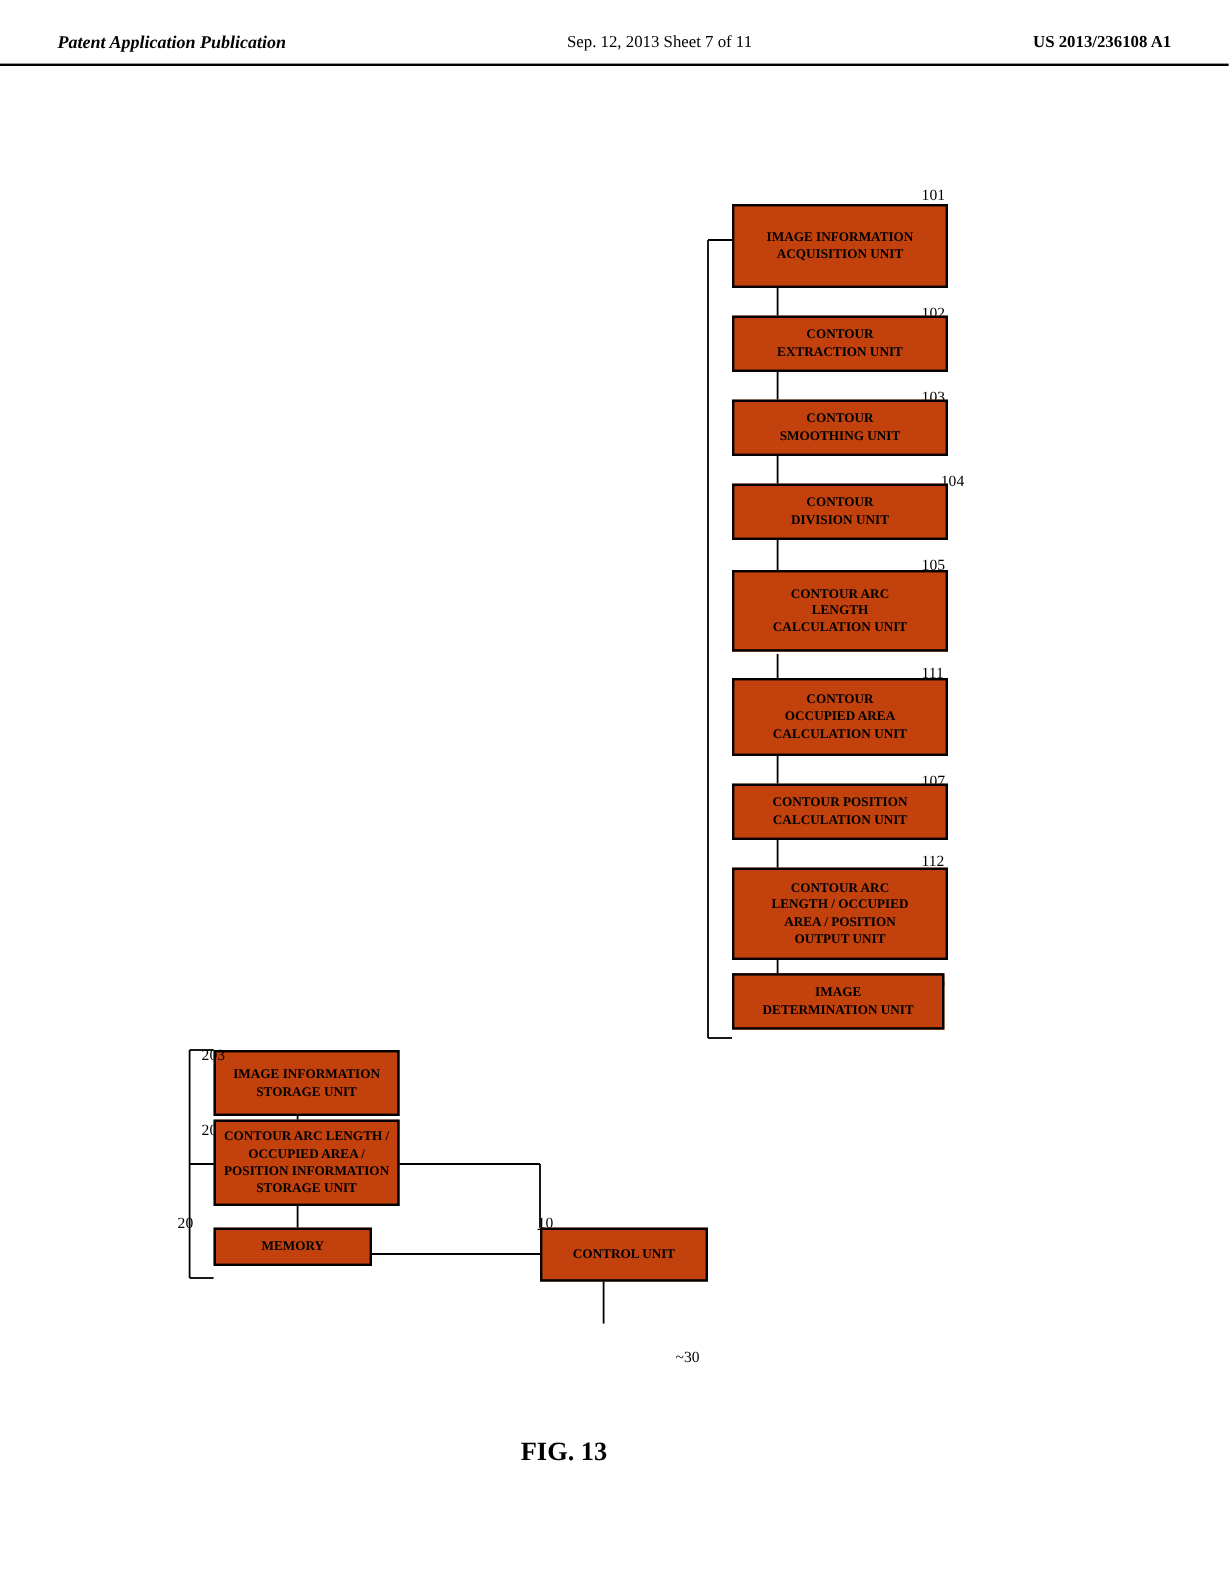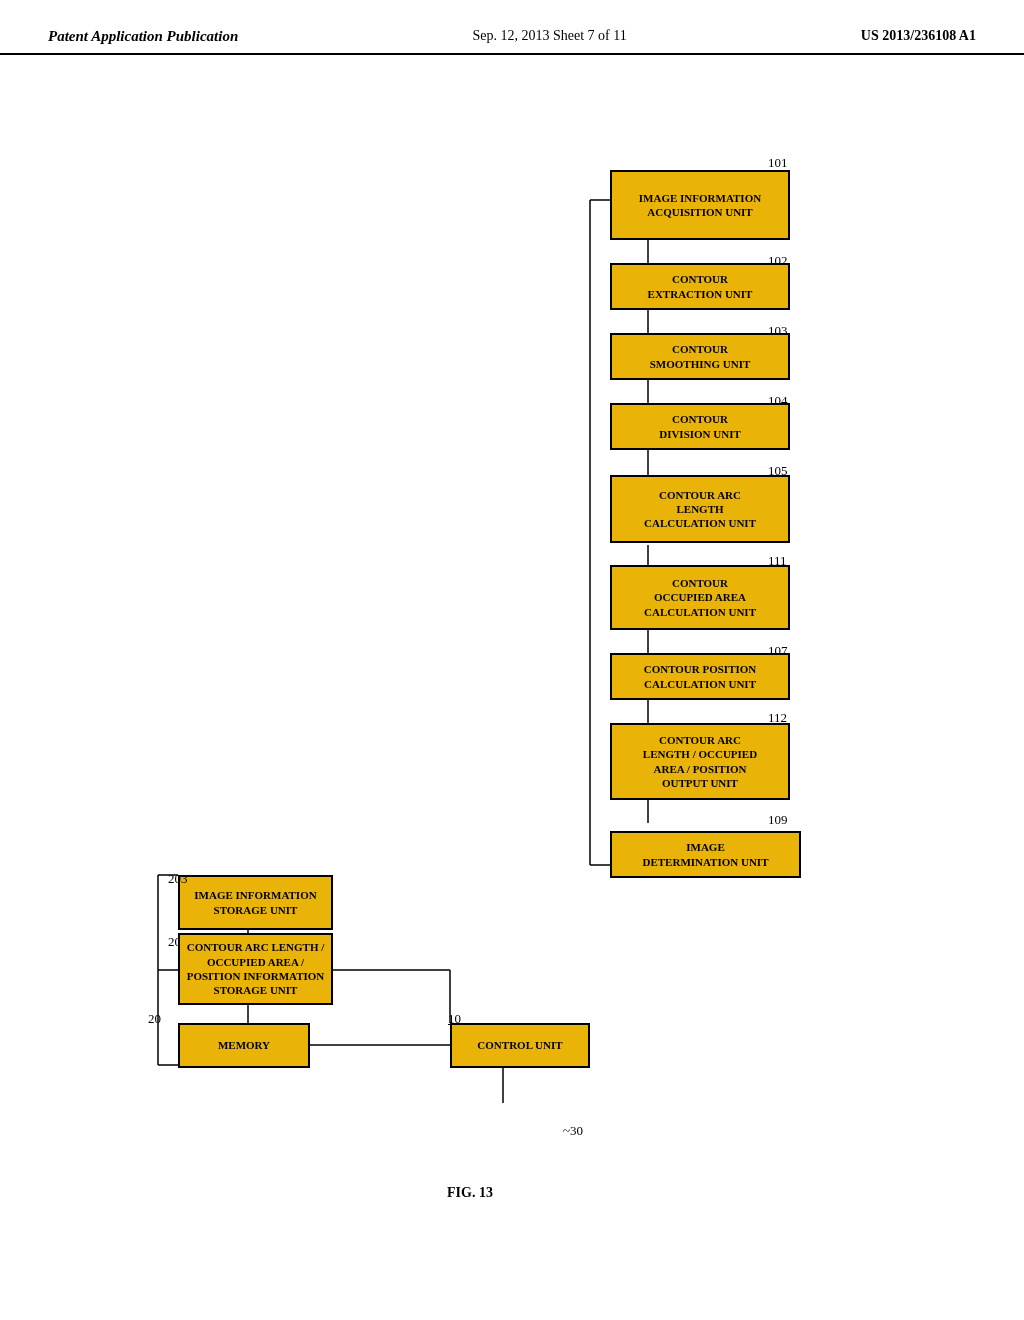--- a/index.html
+++ b/index.html
@@ -39,42 +39,43 @@
     .diagram-area {
       position: relative;
       width: 100%;
       height: 1150px;
       padding: 20px;
     }
 
     .box {
       position: absolute;
       border: 2px solid #000;
-      background: #eab308;
+      background: #c2410c;
       text-align: center;
       font-size: 11px;
       font-weight: bold;
       display: flex;
       align-items: center;
       justify-content: center;
       line-height: 1.3;
       padding: 4px 6px;
     }
 
     .label {
       position: absolute;
       font-size: 13px;
       font-weight: normal;
     }
 
     .fig-label {
       position: absolute;
-      font-size: 14px;
+      font-size: 22px;
       font-weight: bold;
       text-align: center;
+      margin-top: 12px;
     }
 
     svg.connectors {
       position: absolute;
       top: 0;
       left: 0;
       width: 100%;
       height: 100%;
       pointer-events: none;
     }
@@ -141,21 +142,21 @@
     <span style="white-space:pre-line;">CONTOUR
 EXTRACTION UNIT</span>
   </div>
 
   <div class="label" style="left:768px; top:268px;">103</div>
   <div class="box" style="left:610px; top:278px; width:180px; height:47px;">
     <span style="white-space:pre-line;">CONTOUR
 SMOOTHING UNIT</span>
   </div>
 
-  <div class="label" style="left:768px; top:338px;">104</div>
+  <div class="label" style="left:784px; top:338px;">104</div>
   <div class="box" style="left:610px; top:348px; width:180px; height:47px;">
     <span style="white-space:pre-line;">CONTOUR
 DIVISION UNIT</span>
   </div>
 
   <div class="label" style="left:768px; top:408px;">105</div>
   <div class="box" style="left:610px; top:420px; width:180px; height:68px;">
     <span style="white-space:pre-line;">CONTOUR ARC
 LENGTH
 CALCULATION UNIT</span>
@@ -176,41 +177,41 @@
 
   <div class="label" style="left:768px; top:655px;">112</div>
   <div class="box" style="left:610px; top:668px; width:180px; height:77px;">
     <span style="white-space:pre-line;">CONTOUR ARC
 LENGTH / OCCUPIED
 AREA / POSITION
 OUTPUT UNIT</span>
   </div>
 
   <div class="label" style="left:768px; top:757px;">109</div>
-  <div class="box" style="left:610px; top:776px; width:191px; height:47px;">
+  <div class="box" style="left:610px; top:756px; width:177px; height:47px;">
     <span style="white-space:pre-line;">IMAGE
 DETERMINATION UNIT</span>
   </div>
 
   <div class="label" style="left:168px; top:843px;margin-top:36px;">201</div>
   <div class="box" style="left:178px; top:820px; width:155px; height:55px;">
     <span style="white-space:pre-line;">IMAGE INFORMATION
 STORAGE UNIT</span>
   </div>
 
   <div class="label" style="left:168px; top:816px;">203</div>
   <div class="box" style="left:178px; top:878px; width:155px; height:72px;">
     <span style="white-space:pre-line;">CONTOUR ARC LENGTH /
 OCCUPIED AREA /
 POSITION INFORMATION
 STORAGE UNIT</span>
   </div>
 
   <div class="label" style="left:148px; top:956px;">20</div>
-  <div class="box" style="left:178px; top:968px; width:132px; height:45px;">
+  <div class="box" style="left:178px; top:968px; width:132px; height:32px;">
     <span>MEMORY</span>
   </div>
 
   <div class="label" style="left:448px; top:956px;text-decoration:underline;">10</div>
   <div class="box" style="left:450px; top:968px; width:140px; height:45px;">
     <span>CONTROL UNIT</span>
   </div>
 
   <div class="label" style="left:563px; top:1068px;">~30</div>
 

